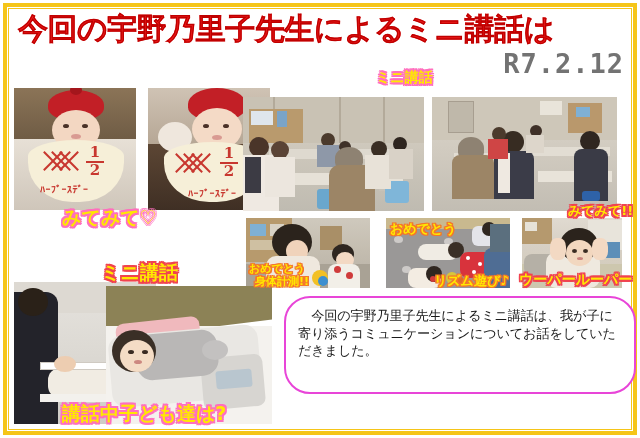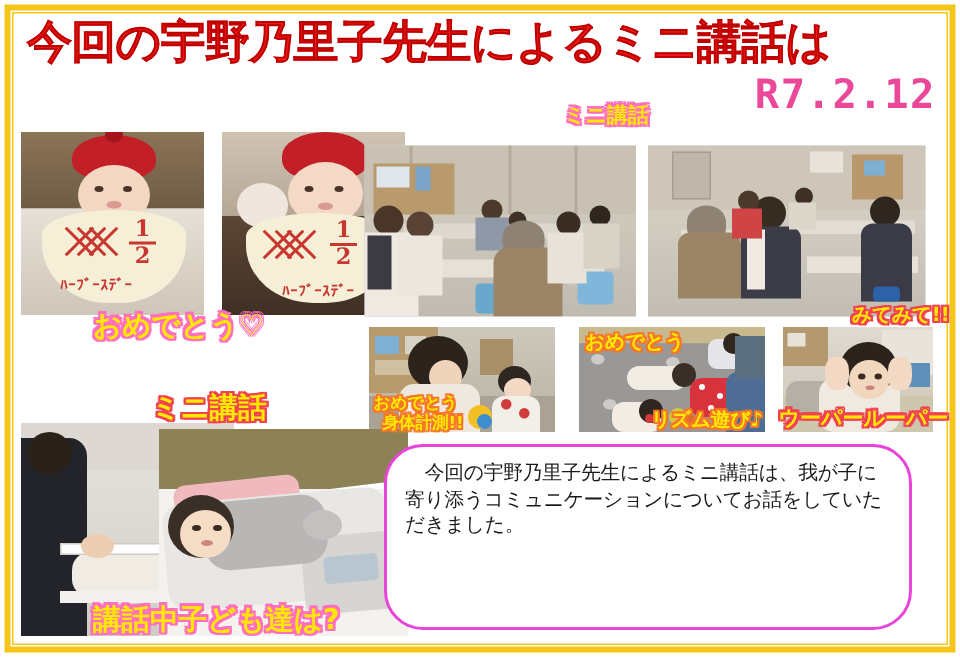--- a/index.html
+++ b/index.html
@@ -50,21 +50,21 @@
     white-space: nowrap;
     -webkit-text-stroke: 0.4px #c00000;
   }
   .date-stamp {
     position: absolute;
     right: 16px;
     top: 50px;
     font-family: "DejaVu Sans Mono", "Liberation Mono", monospace;
     font-size: 27px;
     font-weight: bold;
-    color: #ec4899;
+    color: #737373;
     letter-spacing: 1px;
     line-height: 1;
   }
 
   
   .lbl {
     position: absolute;
     font-weight: bold;
     color: #ffe800;
     line-height: 1;
@@ -101,24 +101,24 @@
   .photo .ph-inner { position:absolute; inset:0; }
 
   
   .sky   { position:absolute; inset:0; }
   .blob  { position:absolute; border-radius:50%; }
   .rect  { position:absolute; }
 
   
   .balloon {
     position: absolute;
-    left: 256px;
+    left: 284px;
     top: 296px;
     width: 352px;
-    height: 124px;
+    height: 98px;
     background: #ffffff;
     border: 2.5px solid #e845d8;
     border-radius: 26px;
     box-sizing: border-box;
     padding: 9px 14px 6px 12px;
     z-index: 40;
   }
   .balloon p {
     margin: 0;
     font-size: 13.2px;
@@ -427,21 +427,21 @@
       <div class="blob" style="left:36px;top:64px;width:6px;height:4px;background:#3a2b22;"></div>
       <div class="blob" style="left:28px;top:74px;width:8px;height:4px;background:#cc8880;"></div>
 
       <div class="blob" style="left:96px;top:54px;width:26px;height:20px;background:#c3c1c0;"></div>
     </div>
   </div>
 
 
   <div class="lbl" style="left:376px; top:70px; font-size:14px;">ミニ講話</div>
 
-  <div class="lbl" style="left:62px; top:208px; font-size:19px;">おめでとう♡</div>
+  <div class="lbl" style="left:62px; top:208px; font-size:19px;">みてみて♡</div>
 
   <div class="lbl orange-edge" style="left:249px; top:263px; font-size:11px;">おめでとう</div>
   <div class="lbl orange-edge" style="left:255px; top:276px; font-size:11px;">身体計測!!</div>
 
   <div class="lbl orange-edge" style="left:390px; top:222px; font-size:13px;">おめでとう</div>
 
   <div class="lbl orange-edge" style="left:434px; top:274px; font-size:13px;">リズム遊び♪</div>
 
   <div class="lbl red-edge" style="left:568px; top:204px; font-size:13px;">みてみて!!</div>
 

